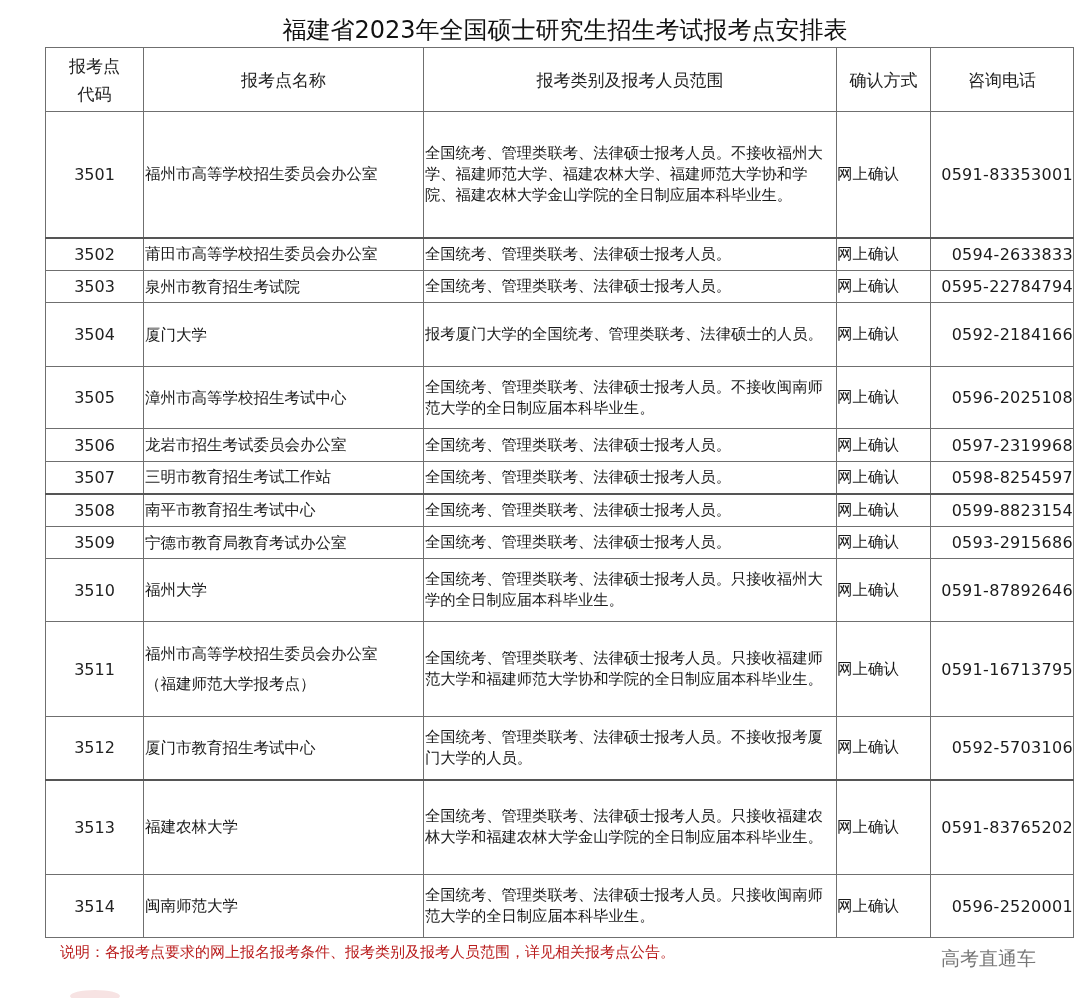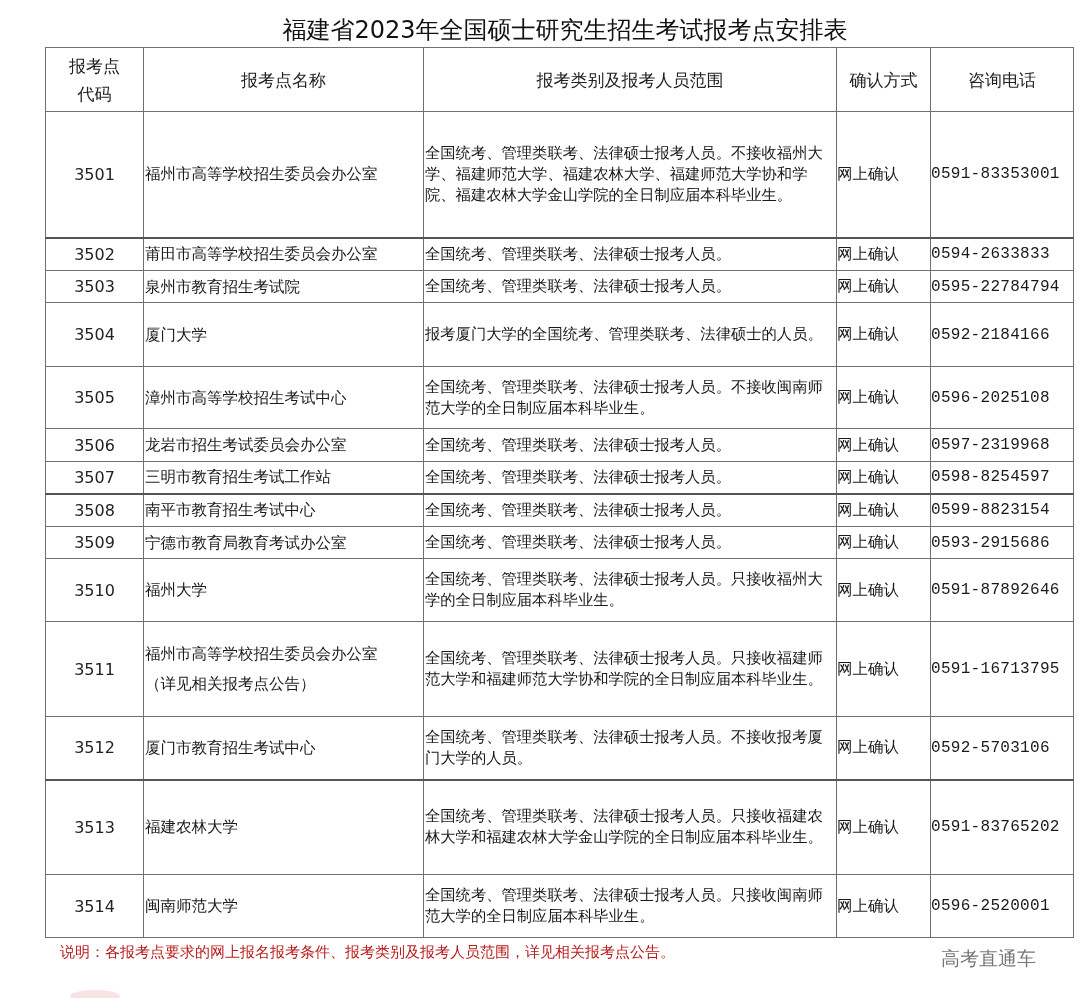--- a/index.html
+++ b/index.html
@@ -18,21 +18,21 @@
   }
   table.sched td, table.sched th {
     border: 1.5px solid #6f6f6f; padding: 0; vertical-align: middle;
     font-size: 15.5px; font-weight: normal;
   }
   table.sched th { text-align: center; font-size: 17px; color: #222; line-height: 28px; }
   .c-code { text-align: center; font-weight: normal; font-size: 16px !important; color: #222; }
   .c-name { text-align: left; padding-left: 1px !important; line-height: 30px; }
   .c-scope { text-align: left; padding-left: 1px !important; line-height: 21px; font-size: 15.3px !important; }
   .c-confirm { text-align: left; }
-  .c-phone { text-align: left; font-size: 16px !important; letter-spacing: 0.3px; font-family: Liberation Mono, monospace; }
+  .c-phone { text-align: right; font-size: 16px !important; letter-spacing: 0.3px; }
   tr.thick-top td { border-top: 2.5px solid #555; }
   .note {
     position: absolute; left: 60px; top: 943px; font-size: 15px; color: #b91c1c;
   }
   .watermark {
     position: absolute; left: 941px; top: 946px; font-size: 19px; color: #777;
   }
   .blob {
     position: absolute; left: 70px; top: 990px; width: 50px; height: 12px;
     border-radius: 50%; background: #f4d7d7; opacity: 0.7;
@@ -133,21 +133,21 @@
       <td class="c-code">3510</td>
       <td class="c-name">福州大学</td>
       <td class="c-scope">全国统考、管理类联考、法律硕士报考人员。只接收福州大学的全日制应届本科毕业生。</td>
       <td class="c-confirm">网上确认</td>
       <td class="c-phone">0591-87892646</td>
     </tr>
     <tr style="height:95px">
       <td class="c-code">3511</td>
       <td class="c-name">
         <div>福州市高等学校招生委员会办公室</div>
-        <div>（详见相关报考点公告）</div>
+        <div>（福建师范大学报考点）</div>
       </td>
       <td class="c-scope">全国统考、管理类联考、法律硕士报考人员。只接收福建师范大学和福建师范大学协和学院的全日制应届本科毕业生。</td>
       <td class="c-confirm">网上确认</td>
       <td class="c-phone">0591-16713795</td>
     </tr>
     <tr style="height:63px">
       <td class="c-code">3512</td>
       <td class="c-name">厦门市教育招生考试中心</td>
       <td class="c-scope">全国统考、管理类联考、法律硕士报考人员。不接收报考厦门大学的人员。</td>
       <td class="c-confirm">网上确认</td>

